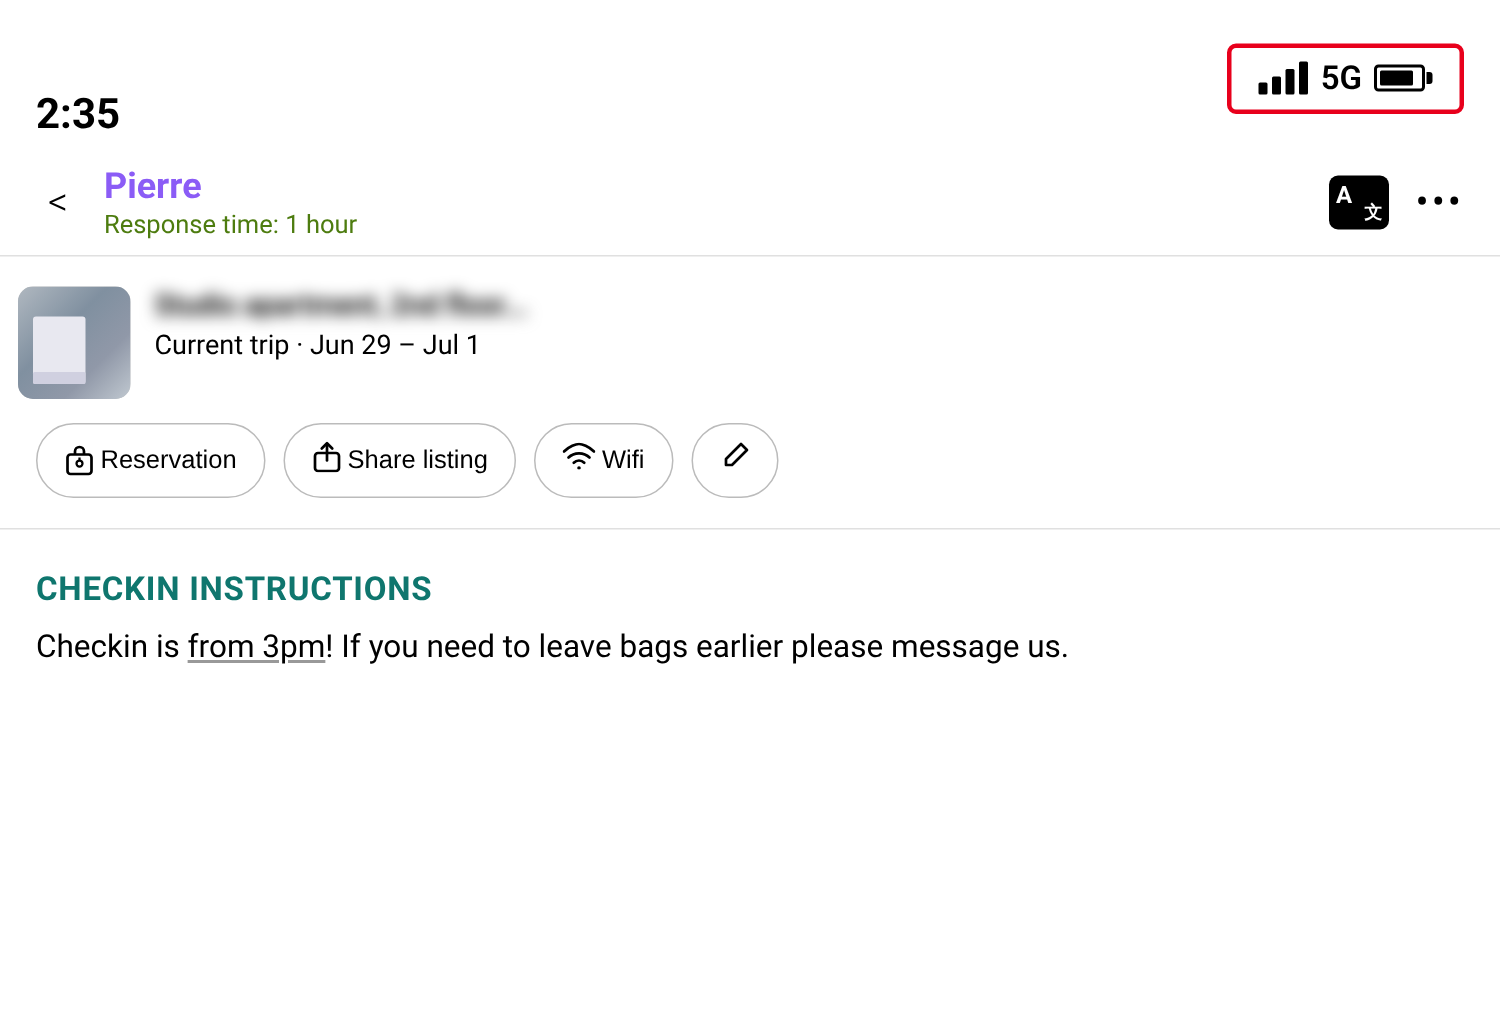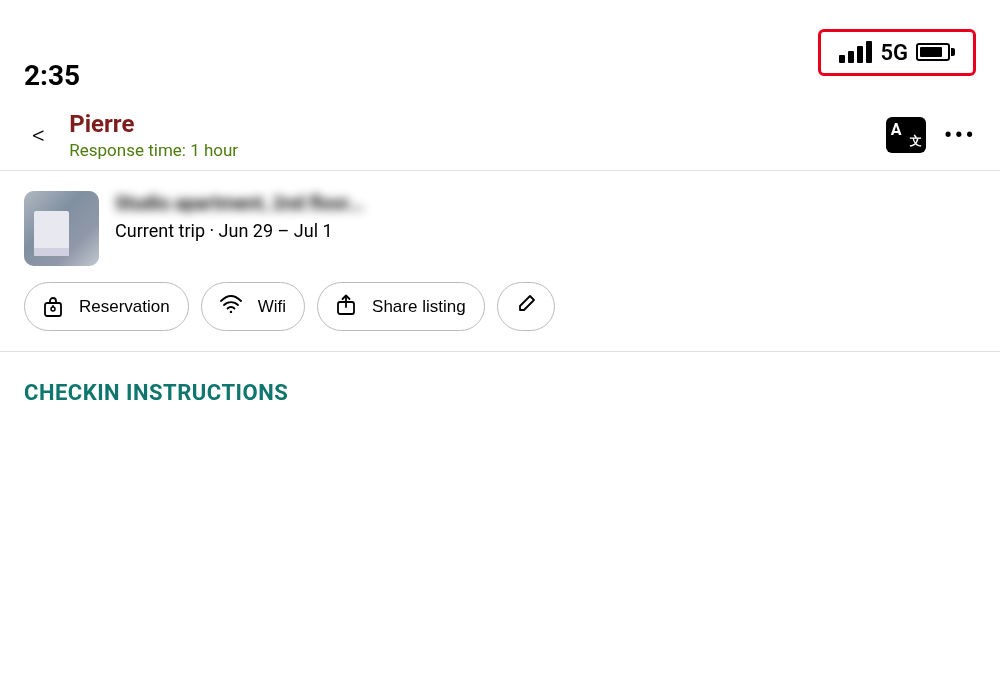--- a/index.html
+++ b/index.html
@@ -112,21 +112,21 @@
       padding: 4px 8px;
     }
 
     .header-info {
       flex: 1;
     }
 
     .header-name {
       font-size: 24px;
       font-weight: 700;
-      color: #7f1d1d;
+      color: #8b5cf6;
     }
 
     .header-subtitle {
       font-size: 17px;
       color: #4d7c0f;
       margin-top: 2px;
     }
 
     .header-actions {
       display: flex;
@@ -175,21 +175,21 @@
     .divider {
       height: 1px;
       background: #e0e0e0;
       margin: 0 0;
     }
 
     
     .listing-card {
       display: flex;
       align-items: flex-start;
-      padding: 20px 24px 16px 24px;
+      padding: 20px 24px 16px 12px;
       gap: 16px;
     }
 
     .listing-thumbnail {
       width: 75px;
       height: 75px;
       border-radius: 10px;
       overflow: hidden;
       flex-shrink: 0;
       background: #c8c8c8;
@@ -248,21 +248,21 @@
     .action-buttons {
       display: flex;
       gap: 12px;
       padding: 0 24px 20px 24px;
       overflow-x: auto;
     }
 
     .action-btn {
       display: flex;
       align-items: center;
-      gap: 16px;
+      gap: 4px;
       border: 1.5px solid #bbb;
       border-radius: 30px;
       padding: 10px 18px;
       font-size: 17px;
       font-weight: 500;
       color: #000;
       white-space: nowrap;
       cursor: pointer;
       background: #fff;
       flex-shrink: 0;
@@ -392,48 +392,51 @@
         <rect x="2" y="7" width="16" height="13" rx="2" stroke="#000" stroke-width="1.8"></rect>
         <path d="M7 7V5a3 3 0 0 1 6 0v2" stroke="#000" stroke-width="1.8"></path>
         <circle cx="10" cy="13" r="2" stroke="#000" stroke-width="1.5"></circle>
         <line x1="10" y1="11" x2="10" y2="9" stroke="#000" stroke-width="1.5"></line>
       </svg>
     </span>
     <span>Reservation</span>
   </button>
 
   <button class="action-btn">
+    <span class="action-btn-icon share-icon">
+      <svg viewBox="0 0 20 22" fill="none" xmlns="http://www.w3.org/2000/svg">
+        <rect x="2" y="9" width="16" height="12" rx="2" stroke="#000" stroke-width="1.8"></rect>
+        <path d="M10 14V3" stroke="#000" stroke-width="1.8" stroke-linecap="round"></path>
+        <path d="M6.5 6L10 2.5L13.5 6" stroke="#000" stroke-width="1.8" stroke-linecap="round" stroke-linejoin="round"></path>
+      </svg>
+    </span>
+    <span>Share listing</span>
+  </button>
+
+  <button class="action-btn">
     <span class="action-btn-icon wifi-icon">
       <svg viewBox="0 0 22 18" fill="none" xmlns="http://www.w3.org/2000/svg">
         <path d="M1 6C4.5 2.5 9 1 11 1s6.5 1.5 10 5" stroke="#000" stroke-width="1.8" stroke-linecap="round"></path>
         <path d="M4 10c1.8-1.8 4-2.8 7-2.8s5.2 1 7 2.8" stroke="#000" stroke-width="1.8" stroke-linecap="round"></path>
         <path d="M7.5 13.5C8.5 12.5 9.7 12 11 12s2.5.5 3.5 1.5" stroke="#000" stroke-width="1.8" stroke-linecap="round"></path>
         <circle cx="11" cy="17" r="1.2" fill="#000"></circle>
       </svg>
     </span>
     <span>Wifi</span>
   </button>
 
   <button class="action-btn">
-    <span class="action-btn-icon share-icon">
-      <svg viewBox="0 0 20 22" fill="none" xmlns="http://www.w3.org/2000/svg">
-        <rect x="2" y="9" width="16" height="12" rx="2" stroke="#000" stroke-width="1.8"></rect>
-        <path d="M10 14V3" stroke="#000" stroke-width="1.8" stroke-linecap="round"></path>
-        <path d="M6.5 6L10 2.5L13.5 6" stroke="#000" stroke-width="1.8" stroke-linecap="round" stroke-linejoin="round"></path>
-      </svg>
-    </span>
-    <span>Share listing</span>
-  </button>
-
-  <button class="action-btn">
     <span class="action-btn-icon edit-icon">
       <svg viewBox="0 0 20 20" fill="none" xmlns="http://www.w3.org/2000/svg">
         <path d="M14 2l4 4-10 10H4v-4L14 2z" stroke="#000" stroke-width="1.8" stroke-linejoin="round"></path>
       </svg>
     </span>
   </button>
 </div>
 
 <div class="content-divider"></div>
 
 <div class="message-content">
   <div class="message-heading">CHECKIN INSTRUCTIONS</div>
+  <div class="message-body">
+    <span>Checkin is </span><span class="underline">from 3pm</span><span>! If you need to leave bags earlier please message us.</span>
+  </div>
 </div>
 
 </body></html>

